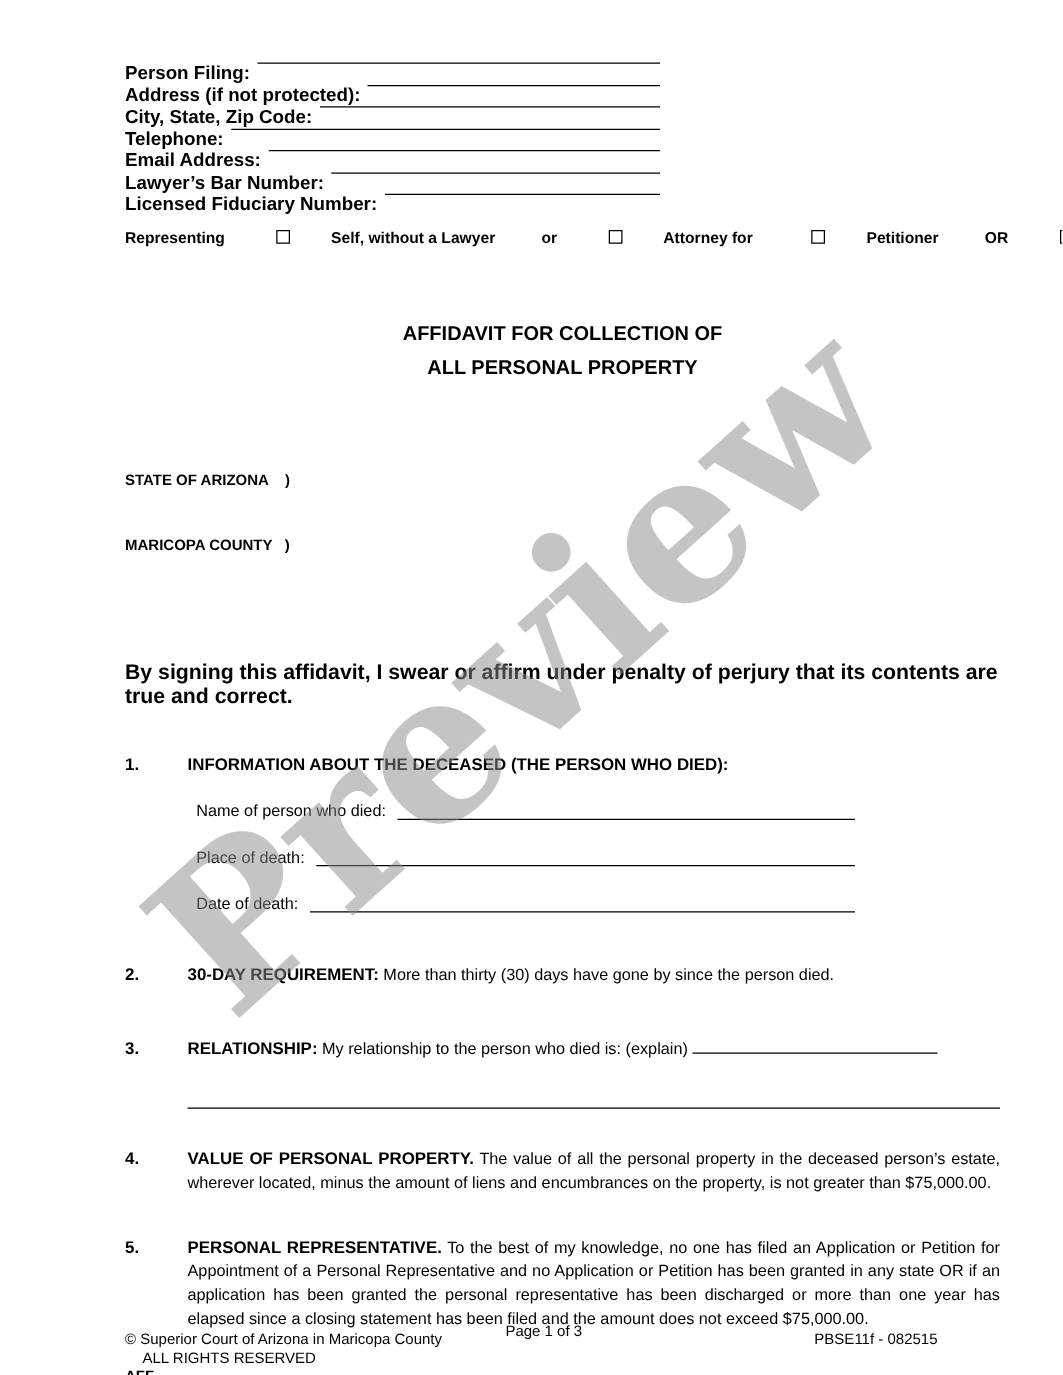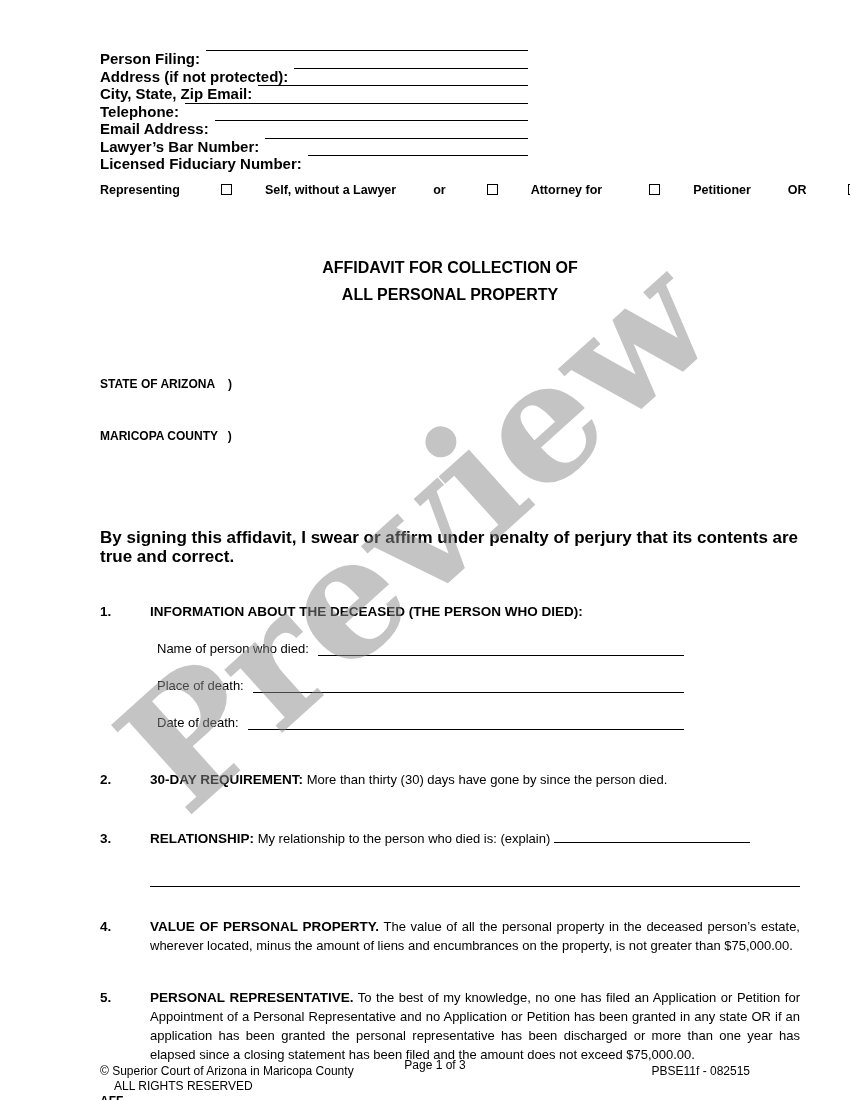--- a/index.html
+++ b/index.html
@@ -153,21 +153,21 @@
   <div>
     <div class="hfield">
       <span>Person Filing:</span>
       <span class="hline"></span>
     </div>
     <div class="hfield">
       <span>Address (if not protected):</span>
       <span class="hline"></span>
     </div>
     <div class="hfield">
-      <span>City, State, Zip Email:</span>
+      <span>City, State, Zip Code:</span>
       <span class="hline"></span>
     </div>
     <div class="hfield">
       <span>Telephone:</span>
       <span class="hline"></span>
     </div>
     <div class="hfield">
       <span>Email Address:</span>
       <span class="hline"></span>
     </div>

